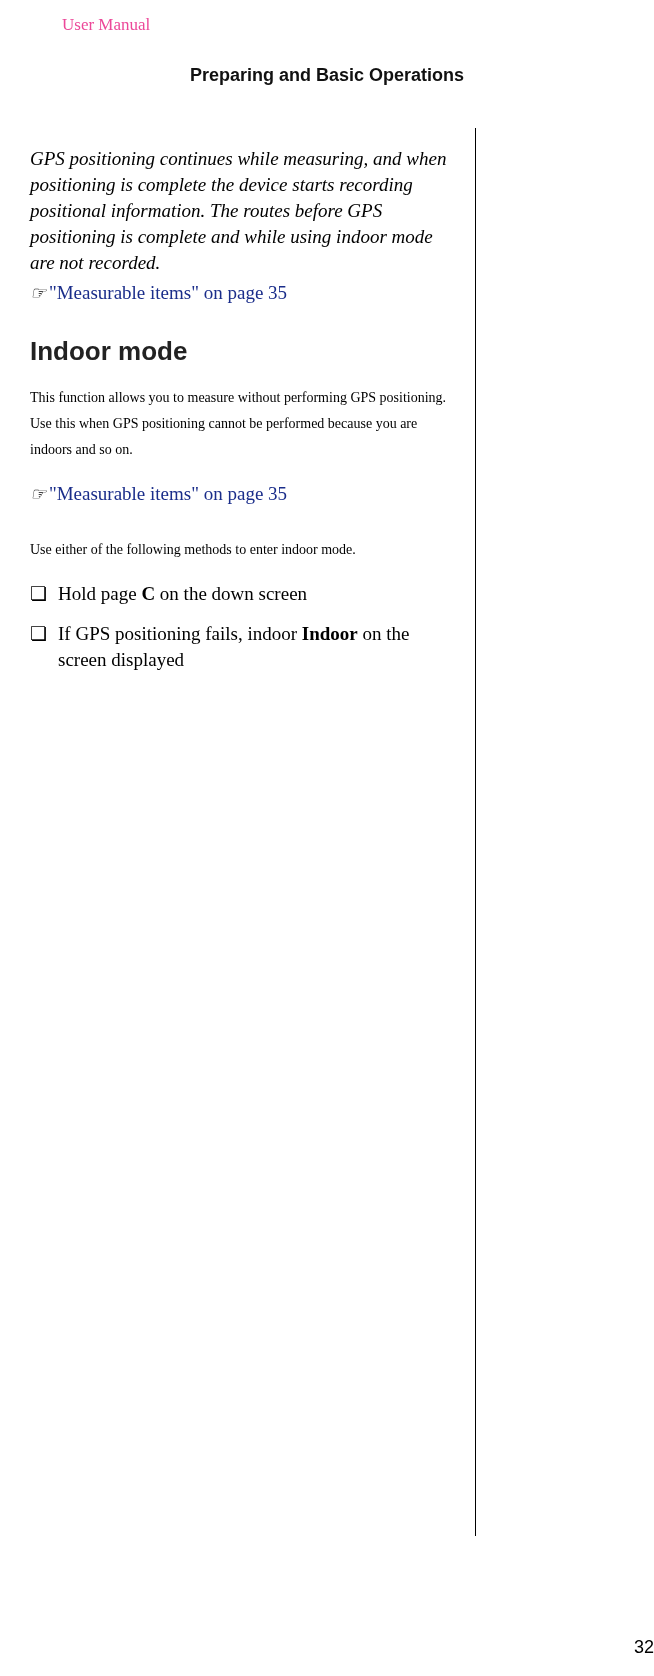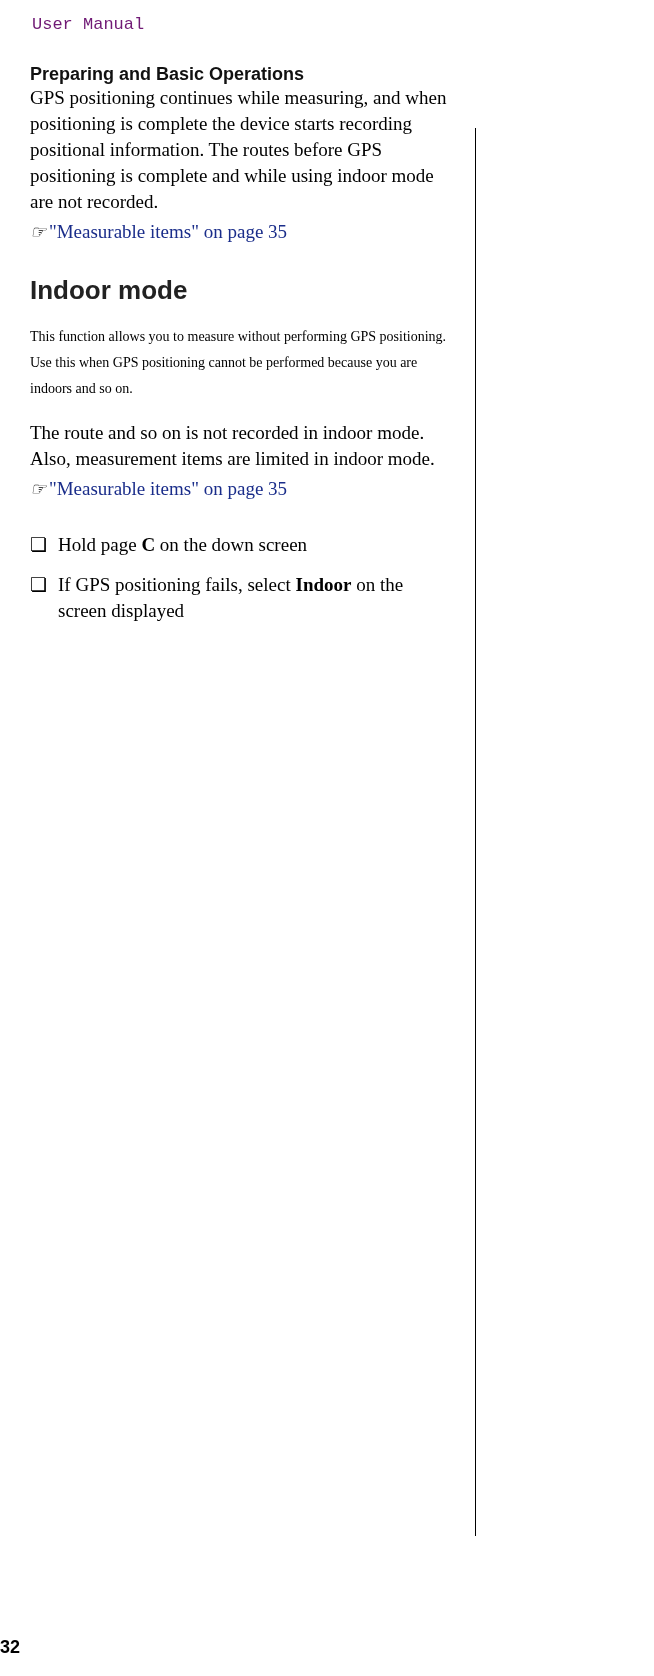--- a/index.html
+++ b/index.html
@@ -10,42 +10,44 @@
     font-family: Georgia, 'Times New Roman', serif;
     color: #000;
     position: relative;
   }
   .page {
     padding: 10px 30px 30px 30px;
     position: relative;
     height: 100%;
   }
   .header-manual {
-    font-family: Liberation Mono, monospace;
+    font-family: Liberation Serif, serif;
     font-size: 17px;
-    color: #701a75;
-    margin-left: 2px;
+    color: #ec4899;
+    margin-left: 32px;
     margin-top: 5px;
   }
   .header-section {
     font-family: Arial, Helvetica, sans-serif;
     font-size: 18px;
     font-weight: bold;
-    text-align: left;
+    text-align: center;
     margin-top: 30px;
+    margin-bottom: 60px;
     color: #111;
   }
   .content-col {
     width: 440px;
     padding-right: 15px;
   }
   .body-text {
     font-size: 19px;
     line-height: 26px;
     margin-bottom: 4px;
+    font-style: italic;
   }
   .ref-line {
     font-size: 19px;
     line-height: 26px;
     margin-bottom: 30px;
   }
   .ref-icon {
     font-family: Arial, sans-serif;
     font-style: italic;
     font-size: 18px;
@@ -93,23 +95,23 @@
     top: 128px;
     width: 1px;
     height: 1408px;
     background: #000;
   }
   .page-num {
     position: absolute;
     bottom: 18px;
     left: 0;
     right: 0;
-    text-align: left;
+    text-align: right;
     font-family: Arial, Helvetica, sans-serif;
-    font-weight: bold;
+    font-weight: normal;
     font-size: 18px;
   }
 </style>
 </head>
 <body>
 
 <div class="page">
   <div class="header-manual">User Manual</div>
   <div class="header-section">Preparing and Basic Operations</div>
 
@@ -119,38 +121,38 @@
     <div class="body-text">GPS positioning continues while measuring, and when positioning is complete the device starts recording positional information. The routes before GPS positioning is complete and while using indoor mode are not recorded.</div>
     <div class="ref-line">
       <span class="ref-icon">☞</span>
       <span class="ref-link">"Measurable items" on page 35</span>
     </div>
 
     <div class="h2">Indoor mode</div>
 
     <div class="para">This function allows you to measure without performing GPS positioning. Use this when GPS positioning cannot be performed because you are indoors and so on.</div>
 
-    <div class="body-text">The route and so on is not recorded in indoor mode. Also, measurement items are limited in indoor mode.</div>
     <div class="ref-line">
       <span class="ref-icon">☞</span>
       <span class="ref-link">"Measurable items" on page 35</span>
     </div>
 
+    <div class="para">Use either of the following methods to enter indoor mode.</div>
 
     <div class="list">
       <div class="list-item">
         <div class="bullet">❏</div>
         <div>
           <span>Hold page </span><span class="bold">C</span><span> on the down screen</span>
         </div>
       </div>
       <div class="list-item">
         <div class="bullet">❏</div>
         <div>
-          <span>If GPS positioning fails, select </span><span class="bold">Indoor</span><span> on the screen displayed</span>
+          <span>If GPS positioning fails, indoor </span><span class="bold">Indoor</span><span> on the screen displayed</span>
         </div>
       </div>
     </div>
 
   </div>
 
   <div class="page-num">32</div>
 </div>
 
 </body></html>

